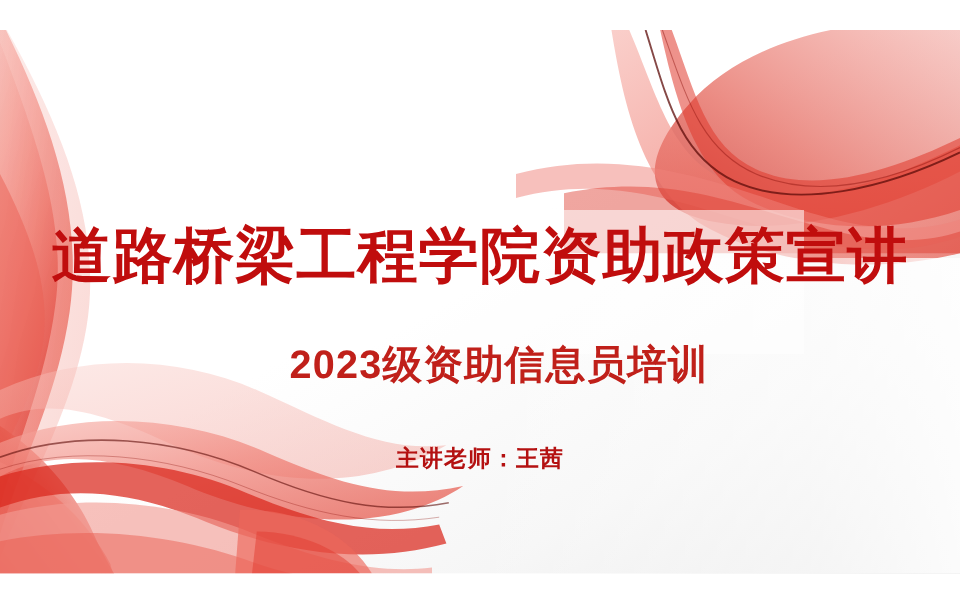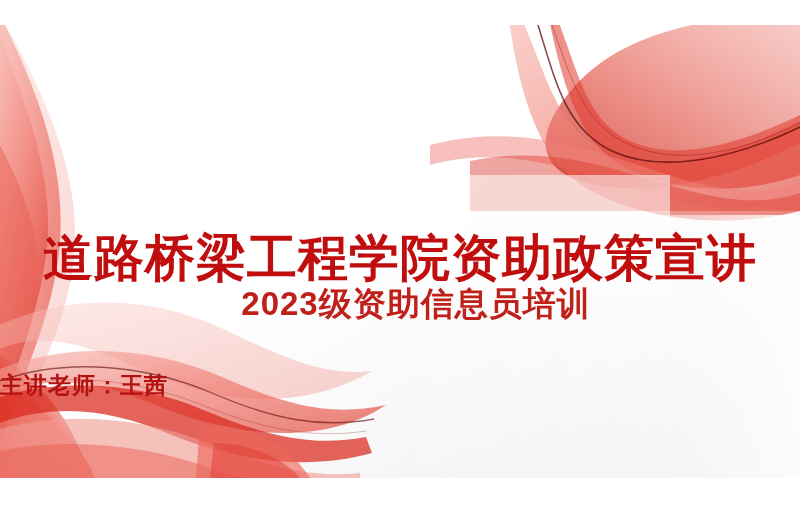--- a/index.html
+++ b/index.html
@@ -58,21 +58,20 @@
     left: 0;
     right: 0;
     top: 162px;
     text-align: center;
     font-size: 50px;
     line-height: 1.05;
     font-weight: bold;
     letter-spacing: 1px;
     color: #c00d0d;
     white-space: nowrap;
-    margin-top: 45px;
   }
 
   #subtitle {
     position: absolute;
     left: 0;
     right: 0;
     top: 262px;
     text-align: center;
     font-size: 33px;
     line-height: 1.05;
@@ -81,22 +80,22 @@
     color: #c0201a;
     white-space: nowrap;
     padding-left: 32px;
   }
 
   #presenter {
     position: absolute;
     left: 0;
     right: 0;
     top: 348px;
-    text-align: left;
-    font-size: 23px;
+    text-align: center;
+    font-size: 19px;
     line-height: 1.1;
     font-weight: bold;
     letter-spacing: 1px;
     color: #b41111;
     white-space: nowrap;
   }
 </style>
 </head>
 <body>
 

